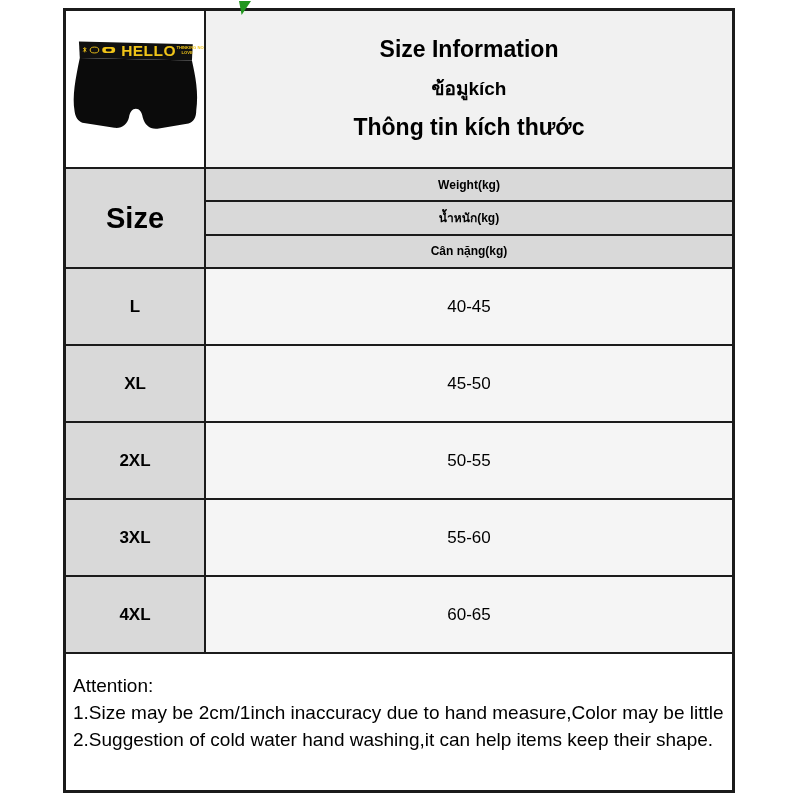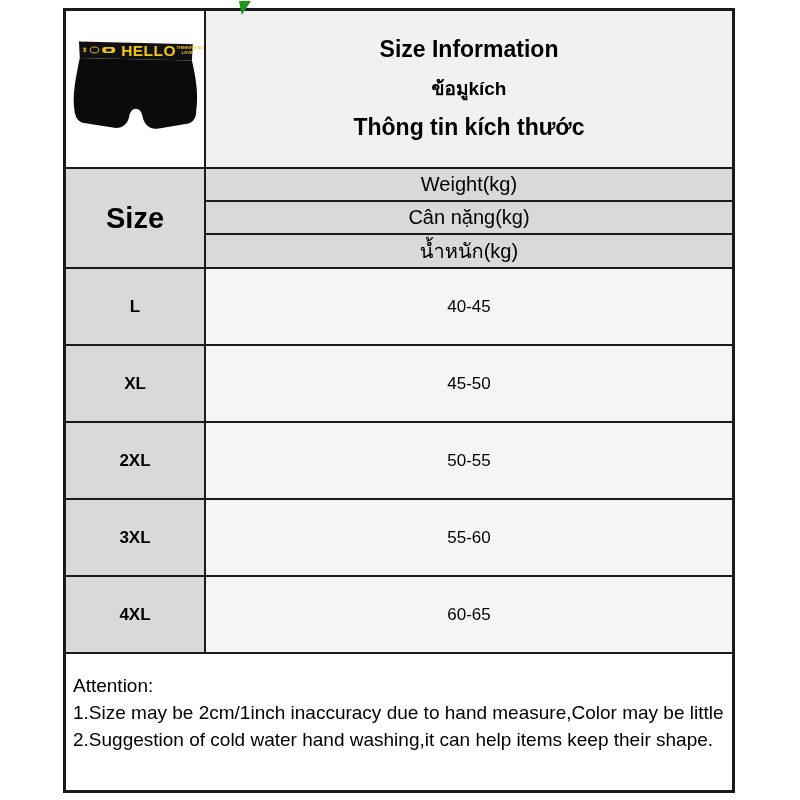--- a/index.html
+++ b/index.html
@@ -76,22 +76,22 @@
     font-size: 29px;
     font-weight: bold;
   }
   .hstack { flex: 1; display: flex; flex-direction: column; min-width: 0; }
   .hcell {
     flex: 1;
     background: var(--gray-cell, #d9d9d9);
     display: flex;
     align-items: center;
     justify-content: center;
-    font-size: 20px;
-    font-weight: normal;
+    font-size: 12px;
+    font-weight: bold;
   }
   .hcell + .hcell { border-top: 2px solid var(--border, #1b1b1b); }
 
   
   .body-row { height: 77px; }
   .size-label {
     background: var(--gray-cell, #d9d9d9);
     font-size: 17px;
     font-weight: bold;
   }
@@ -144,22 +144,22 @@
       <div class="title-en">Size Information</div>
       <div class="title-th">ข้อมูkích</div>
       <div class="title-vi">Thông tin kích thước</div>
     </div>
   </div>
 
   <div class="row header-row">
     <div class="cell-left size-header">Size</div>
     <div class="hstack">
       <div class="hcell">Weight(kg)</div>
+      <div class="hcell">น้ำหนัก(kg)</div>
       <div class="hcell">Cân nặng(kg)</div>
-      <div class="hcell">น้ำหนัก(kg)</div>
     </div>
   </div>
 
   <div class="row body-row">
     <div class="cell-left size-label">L</div>
     <div class="cell-right weight-cell">40-45</div>
   </div>
   <div class="row body-row">
     <div class="cell-left size-label">XL</div>
     <div class="cell-right weight-cell">45-50</div>

